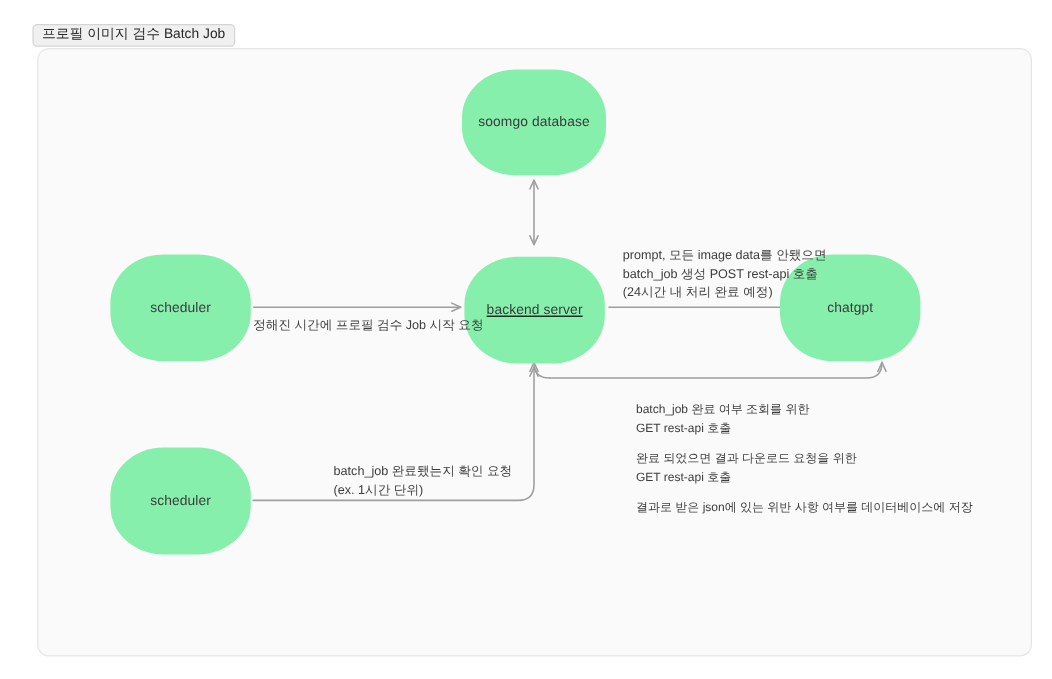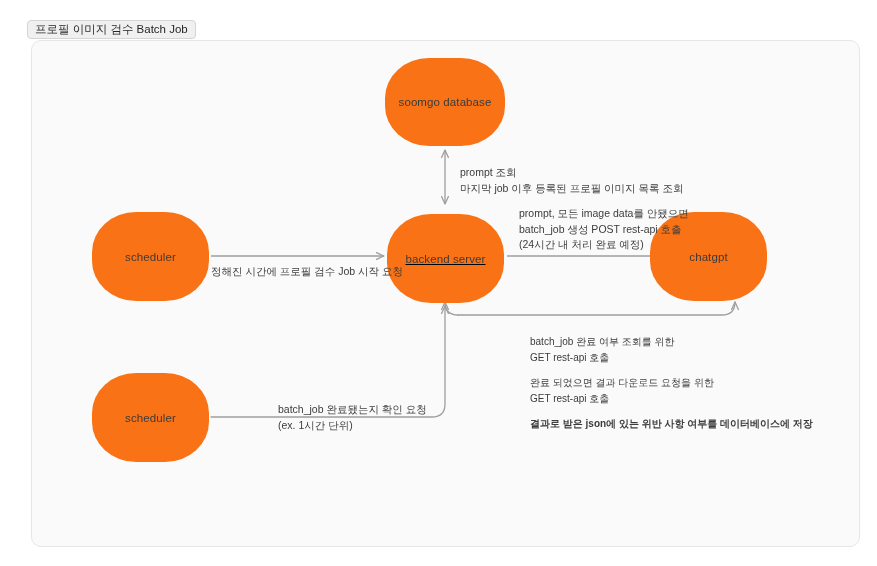--- a/index.html
+++ b/index.html
@@ -55,21 +55,21 @@
     background: #fafafa;
     border: 1px solid #e6e6e6;
     border-radius: 10px;
     box-sizing: border-box;
     overflow: hidden;
   }
 
   
   .node {
     position: absolute;
-    background: #f97316;
+    background: #86efac;
     border-radius: 44px / 40px;
     display: flex;
     align-items: center;
     justify-content: center;
     box-sizing: border-box;
     z-index: 3;
   }
   .node-label {
     font-size: 11.5px;
     color: #3b3b3b;
@@ -100,36 +100,36 @@
     position: absolute;
     font-size: 10.5px;
     line-height: 15.5px;
     color: #3c3c3c;
     white-space: pre;
     z-index: 4;
   }
   #label-db-backend      { left: 460px; top: 165px; }
   #label-scheduler-top   { left: 211px; top: 264px; }
   #label-backend-chatgpt { left: 519px; top: 206px; }
-  #label-scheduler-bottom{ left: 278px; top: 386px; margin-top: 16px; }
+  #label-scheduler-bottom{ left: 278px; top: 386px; }
 
   #label-chatgpt-backend {
     position: absolute;
     left: 530px;
     top: 334px;
     font-size: 10px;
     line-height: 15.5px;
     color: #3c3c3c;
     z-index: 4;
   }
   #label-chatgpt-backend .para {
     margin: 0 0 10px 0;
     white-space: pre;
   }
-  #label-chatgpt-backend .para:last-child { margin-bottom: 16px; font-weight: bold; }
+  #label-chatgpt-backend .para:last-child { margin-bottom: 16px; }
 </style>
 </head>
 <body>
 
 <div id="app">
 
   <div class="tab-bar">
     <div class="tab-pill">프로필 이미지 검수 Batch Job</div>
   </div>
 
@@ -180,22 +180,20 @@
   </div>
 
   <div class="node" id="node-chatgpt">
     <span class="node-label">chatgpt</span>
   </div>
 
   <div class="node" id="node-scheduler-bottom">
     <span class="node-label">scheduler</span>
   </div>
 
-  <div class="edge-label" id="label-db-backend">prompt 조회
-마지막 job 이후 등록된 프로필 이미지 목록 조회</div>
 
   <div class="edge-label" id="label-scheduler-top">정해진 시간에 프로필 검수 Job 시작 요청</div>
 
   <div class="edge-label" id="label-backend-chatgpt">prompt, 모든 image data를 안됐으면
 batch_job 생성 POST rest-api 호출
 (24시간 내 처리 완료 예정)</div>
 
   <div class="edge-label" id="label-scheduler-bottom">batch_job 완료됐는지 확인 요청
 (ex. 1시간 단위)</div>
 

